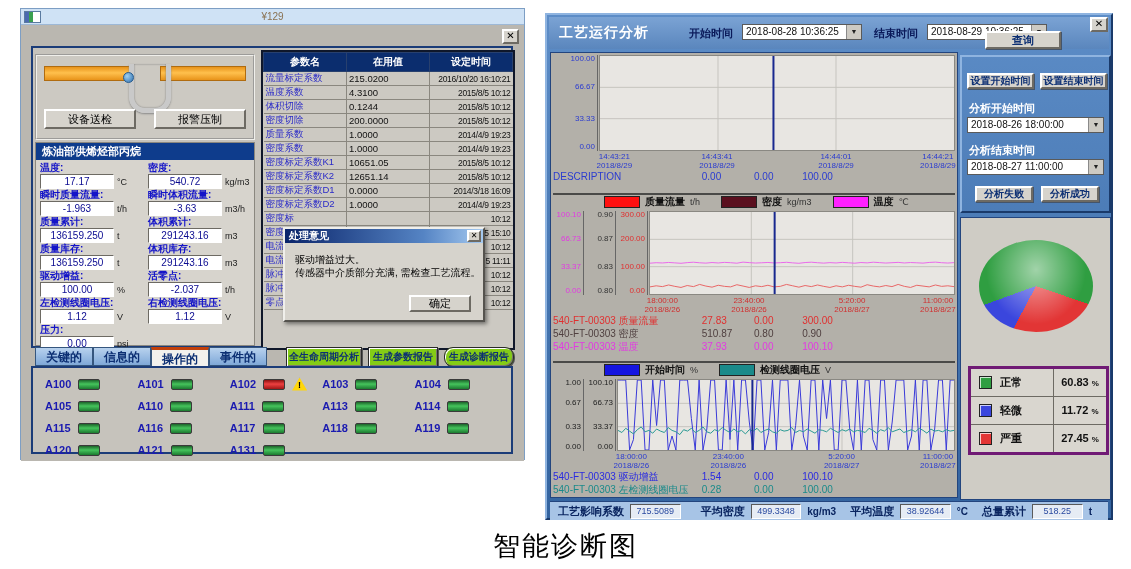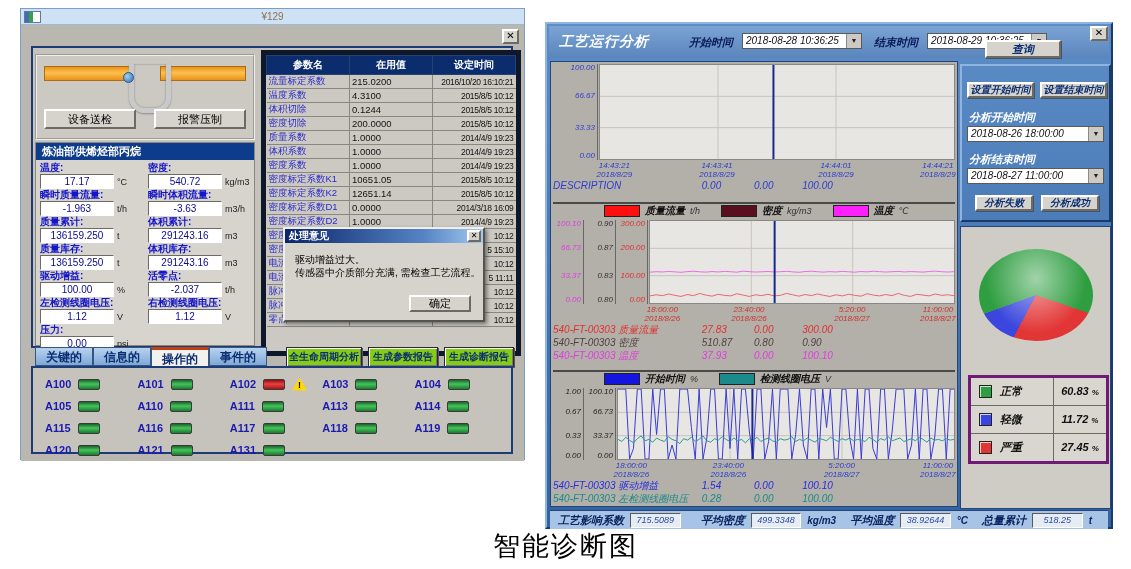--- a/index.html
+++ b/index.html
@@ -48,21 +48,21 @@
   .info-header{height:17px;background:#0e3c8c;color:#fff;font-weight:bold;font-size:11px;line-height:17px;
                padding-left:6px;}
   .fields{display:grid;grid-template-columns:1fr 1fr;column-gap:6px;padding:2px 4px;}
   .flabel{font-size:10px;font-weight:bold;color:#1414c8;line-height:12px;white-space:nowrap;}
   .fbox{display:flex;align-items:center;gap:3px;}
   .fval{width:72px;height:13px;background:#fff;border:1px solid;border-color:#6d6a63 #fff #fff #6d6a63;
         color:#0a0a90;font-size:10px;line-height:13px;text-align:center;}
   .funit{font-size:9px;color:#222;}
   
   .param-table-wrap{position:absolute;left:240px;top:25px;width:250px;height:296px;overflow:hidden;
-                    border:5px solid #0f172a;background:#ccc9c2;}
+                    border:2px solid #0f172a;background:#ccc9c2;}
   table.ptable{border-collapse:collapse;width:100%;table-layout:fixed;}
   .ptable th{background:#0b2d6e;color:#fff;font-size:10px;height:16px;font-weight:bold;border:1px solid #28406e;}
   .ptable td{font-size:9.5px;height:13px;border-top:1px solid #f5f3ee;border-bottom:1px solid #8a877f;
              padding:0 2px;white-space:nowrap;overflow:hidden;}
   .ptable td.pname{color:#2a2ac8;width:118px;}
   .ptable td.pval{color:#111;width:54px;border-left:1px solid #8a877f;}
   .ptable td.ptime{color:#111;width:78px;text-align:right;border-left:1px solid #8a877f;font-size:8.5px;letter-spacing:-0.3px;}
   
   .tabs{position:absolute;left:14px;top:322px;display:flex;}
   .tab{width:58px;height:19px;line-height:19px;text-align:center;font-size:12px;font-weight:bold;color:#0c2f73;
@@ -86,23 +86,23 @@
   
   #dialog{position:absolute;left:283px;top:227px;width:202px;height:95px;background:#d6d3cc;
           border:2px solid;border-color:#f0efeb #55534e #55534e #f0efeb;box-shadow:2px 2px 4px rgba(0,0,0,.45);
           z-index:20;box-sizing:border-box;}
   .dlg-title{height:14px;background:linear-gradient(90deg,#0a246a,#5584c4 70%,#a6caf0);color:#fff;
              font-size:10px;font-weight:bold;line-height:14px;padding-left:4px;position:relative;}
   .dlg-x{right:2px;top:1px;width:14px;height:12px;font-size:8px;line-height:7px;}
   .dlg-text{font-size:10px;color:#000;line-height:13px;padding:10px 0 0 10px;}
   .dlg-ok{position:absolute;right:12px;bottom:8px;width:62px;height:17px;font-size:11px;}
   
-  #right-window{position:absolute;left:545px;top:22px;width:568px;height:507px;box-sizing:border-box;
+  #right-window{position:absolute;left:545px;top:13px;width:568px;height:507px;box-sizing:border-box;
                 background:linear-gradient(180deg,#5d8dc7,#33639f);border:2px solid;
-                border-color:#8fb4e0 #1a3a6a #1a3a6a #8fb4e0;font-style:italic;}
+                border-color:#8fb4e0 #1a3a6a #1a3a6a #8fb4e0;}
   .rw-header{position:absolute;left:2px;top:2px;right:2px;height:32px;
              background:linear-gradient(180deg,#7ba3d4,#5a86bd);}
   .rw-title{position:absolute;left:10px;top:7px;color:#fff;font-size:14px;font-weight:bold;letter-spacing:1px;}
   .rw-lbl{position:absolute;top:9px;font-size:11px;font-weight:bold;color:#0a1a5a;}
   .rw-dd{position:absolute;top:7px;height:16px;}
   .rw-close{right:3px;top:2px;width:18px;height:15px;}
   .rw-query{position:absolute;left:438px;top:16px;width:76px;height:18px;font-size:11px;}
   
   .charts-panel{position:absolute;left:3px;top:37px;width:408px;height:446px;background:#b3b0a9;
                 border:1px solid #23457e;box-sizing:border-box;}
@@ -304,25 +304,20 @@
                 <td class="pname">密度切除</td>
                 <td class="pval">200.0000</td>
                 <td class="ptime">2015/8/5 10:12</td>
               </tr>
               <tr>
                 <td class="pname">质量系数</td>
                 <td class="pval">1.0000</td>
                 <td class="ptime">2014/4/9 19:23</td>
               </tr>
               <tr>
-                <td class="pname">体积系数</td>
-                <td class="pval">1.0000</td>
-                <td class="ptime">2014/4/9 19:23</td>
-              </tr>
-              <tr>
                 <td class="pname">密度系数</td>
                 <td class="pval">1.0000</td>
                 <td class="ptime">2014/4/9 19:23</td>
               </tr>
               <tr>
                 <td class="pname">密度标定系数K1</td>
                 <td class="pval">10651.05</td>
                 <td class="ptime">2015/8/5 10:12</td>
               </tr>
               <tr>
@@ -381,21 +376,21 @@
 
       <div class="tabs">
           <span class="tab">关键的</span>
           <span class="tab">信息的</span>
           <span class="tab active">操作的</span>
           <span class="tab">事件的</span>
         </div>
       <div id="rbtns">
           <div class="rbtn" style="left: 265px; width: 76px;">全生命周期分析</div>
           <div class="rbtn" style="left: 347px; width: 70px;">生成参数报告</div>
-          <div class="rbtn" style="left: 423px; width: 70px;">生成诊断报告</div>
+          <div class="rbtn" style="left: 423px; width: 70px; border-radius: 9px;">生成诊断报告</div>
         </div>
 
       <div class="alarm-frame"></div>
       <div class="alarm-grid">
           <div class="alarm-item">
             <span class="alarm-id">A100</span>
             <span class="led"></span>
           </div>
           <div class="alarm-item">
             <span class="alarm-id">A101</span>

